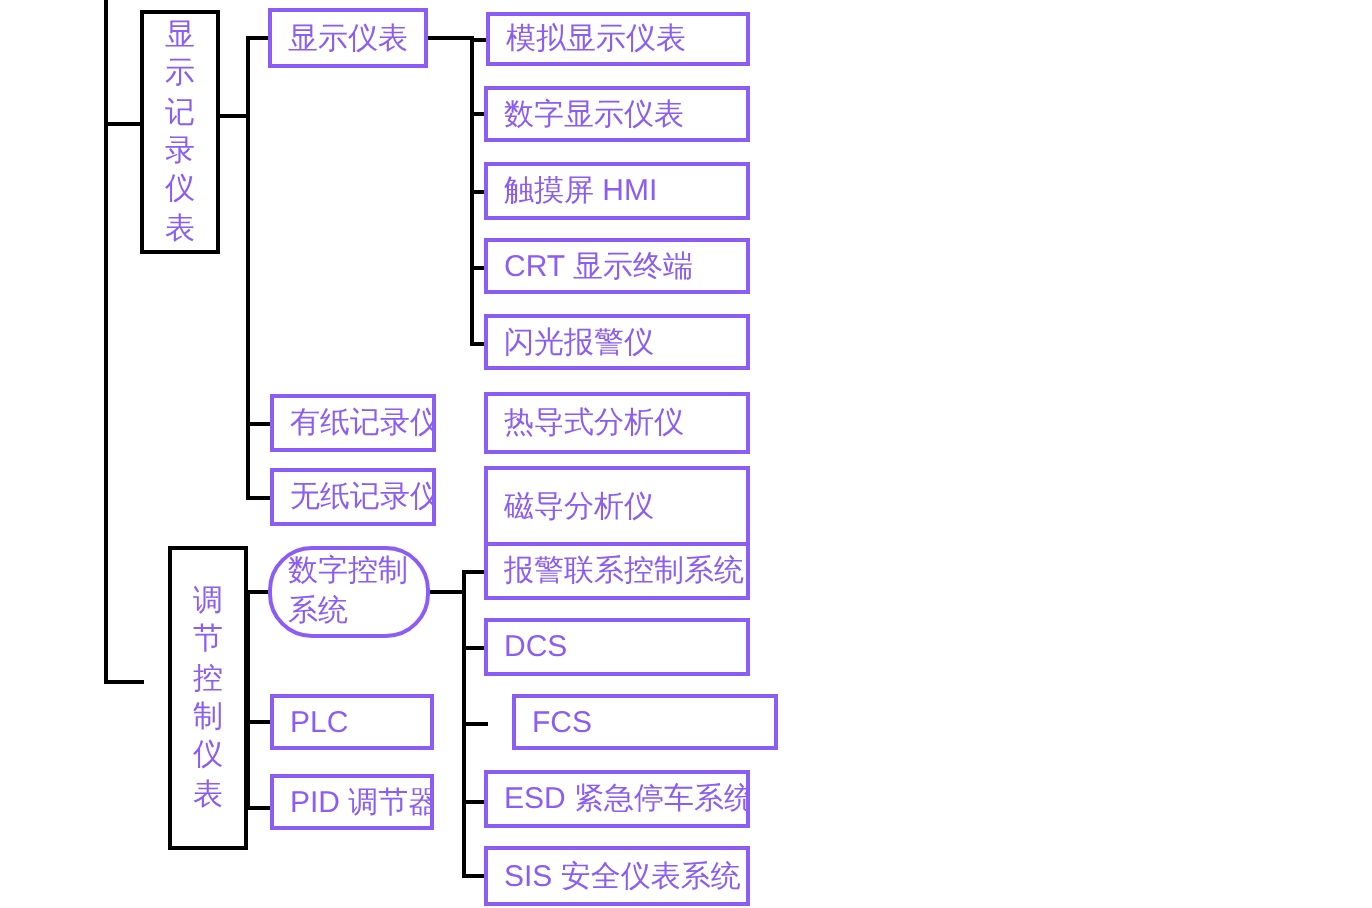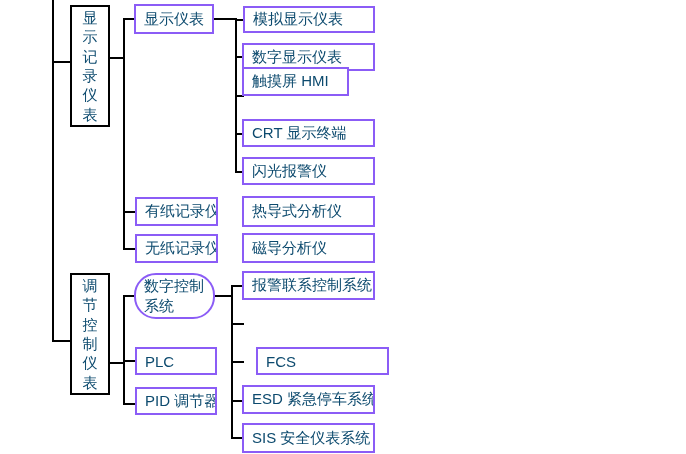--- a/index.html
+++ b/index.html
@@ -1,18 +1,18 @@
 <!DOCTYPE html>
 <html><head>
 <meta charset="utf-8">
 <style>
   html,body { margin:0; padding:0; background:#ffffff; }
   .canvas {
     position:relative; width:686px; height:454px; overflow:hidden;
-    background:#ffffff; color:#0c4a6e;
+    background:#ffffff; color:#8b5cf6;
     font-family:"Liberation Sans","DejaVu Sans",sans-serif;
   }
   .ln { position:absolute; background:#000000; }
   .box {
     position:absolute; box-sizing:border-box; border:2px solid #8b5cf6;
     background:#ffffff; display:flex; align-items:center;
     font-size:15px; white-space:nowrap; padding-left:8px; overflow:hidden;
   }
   .box.wrap { white-space:normal; line-height:20px;border-radius:22px; }
   .vbox {
@@ -57,38 +57,39 @@
   <div class="ln" style="left:231px;top:285px;width:2px;height:154px"></div>
   <div class="ln" style="left:231px;top:285px;width:13px;height:2px"></div>
   <div class="ln" style="left:231px;top:323px;width:13px;height:2px"></div>
   <div class="ln" style="left:231px;top:361px;width:13px;height:2px"></div>
   <div class="ln" style="left:231px;top:400px;width:13px;height:2px"></div>
   <div class="ln" style="left:231px;top:437px;width:13px;height:2px"></div>
 
   <div class="vbox" style="left:70px;top:5px;width:40px;height:122px">
     <span class="vtext">显示记录仪表</span>
   </div>
-  <div class="vbox" style="left:70px;top:273px;width:40px;height:122px">
+  <div class="vbox" style="left:84px;top:273px;width:40px;height:152px">
     <span class="vtext">调节控制仪表</span>
   </div>
 
   <div class="box" style="left:134px;top:4px;width:80px;height:30px">显示仪表</div>
   <div class="box" style="left:135px;top:197px;width:83px;height:29px">有纸记录仪</div>
   <div class="box" style="left:135px;top:234px;width:83px;height:29px">无纸记录仪</div>
   <div class="box wrap" style="left:134px;top:273px;width:81px;height:46px">数字控制系统</div>
   <div class="box" style="left:135px;top:347px;width:82px;height:28px">PLC</div>
   <div class="box" style="left:135px;top:387px;width:82px;height:28px">PID 调节器</div>
 
   <div class="box" style="left:243px;top:6px;width:132px;height:27px">模拟显示仪表</div>
   <div class="box" style="left:242px;top:43px;width:133px;height:28px">数字显示仪表</div>
-  <div class="box" style="left:242px;top:67px;width:107px;height:29px">触摸屏 HMI</div>
+  <div class="box" style="left:242px;top:81px;width:133px;height:29px">触摸屏 HMI</div>
   <div class="box" style="left:242px;top:157px;width:133px;height:28px">闪光报警仪</div>
   <div class="box" style="left:242px;top:119px;width:133px;height:28px">CRT 显示终端</div>
 
   <div class="box" style="left:242px;top:196px;width:133px;height:31px">热导式分析仪</div>
-  <div class="box" style="left:242px;top:233px;width:133px;height:30px">磁导分析仪</div>
+  <div class="box" style="left:242px;top:233px;width:133px;height:40px">磁导分析仪</div>
 
   <div class="box" style="left:242px;top:271px;width:133px;height:29px">报警联系控制系统</div>
+  <div class="box" style="left:242px;top:309px;width:133px;height:29px">DCS</div>
   <div class="box" style="left:256px;top:347px;width:133px;height:28px">FCS</div>
   <div class="box" style="left:242px;top:385px;width:133px;height:29px">ESD 紧急停车系统</div>
   <div class="box" style="left:242px;top:423px;width:133px;height:30px">SIS 安全仪表系统</div>
 
 </div>
 
 </body></html>

